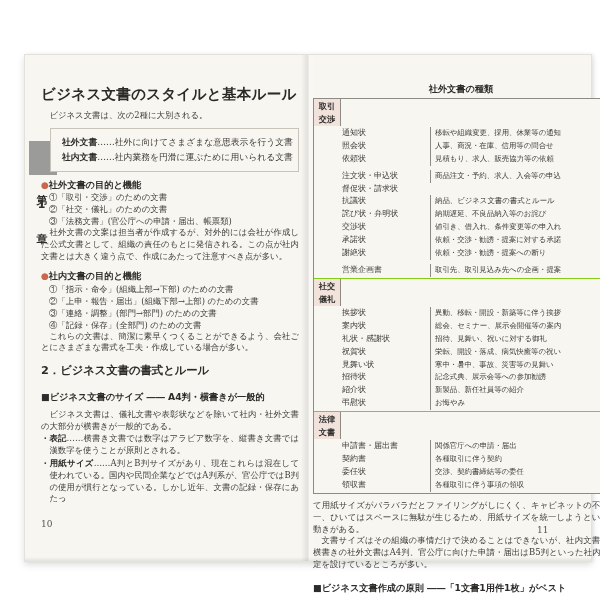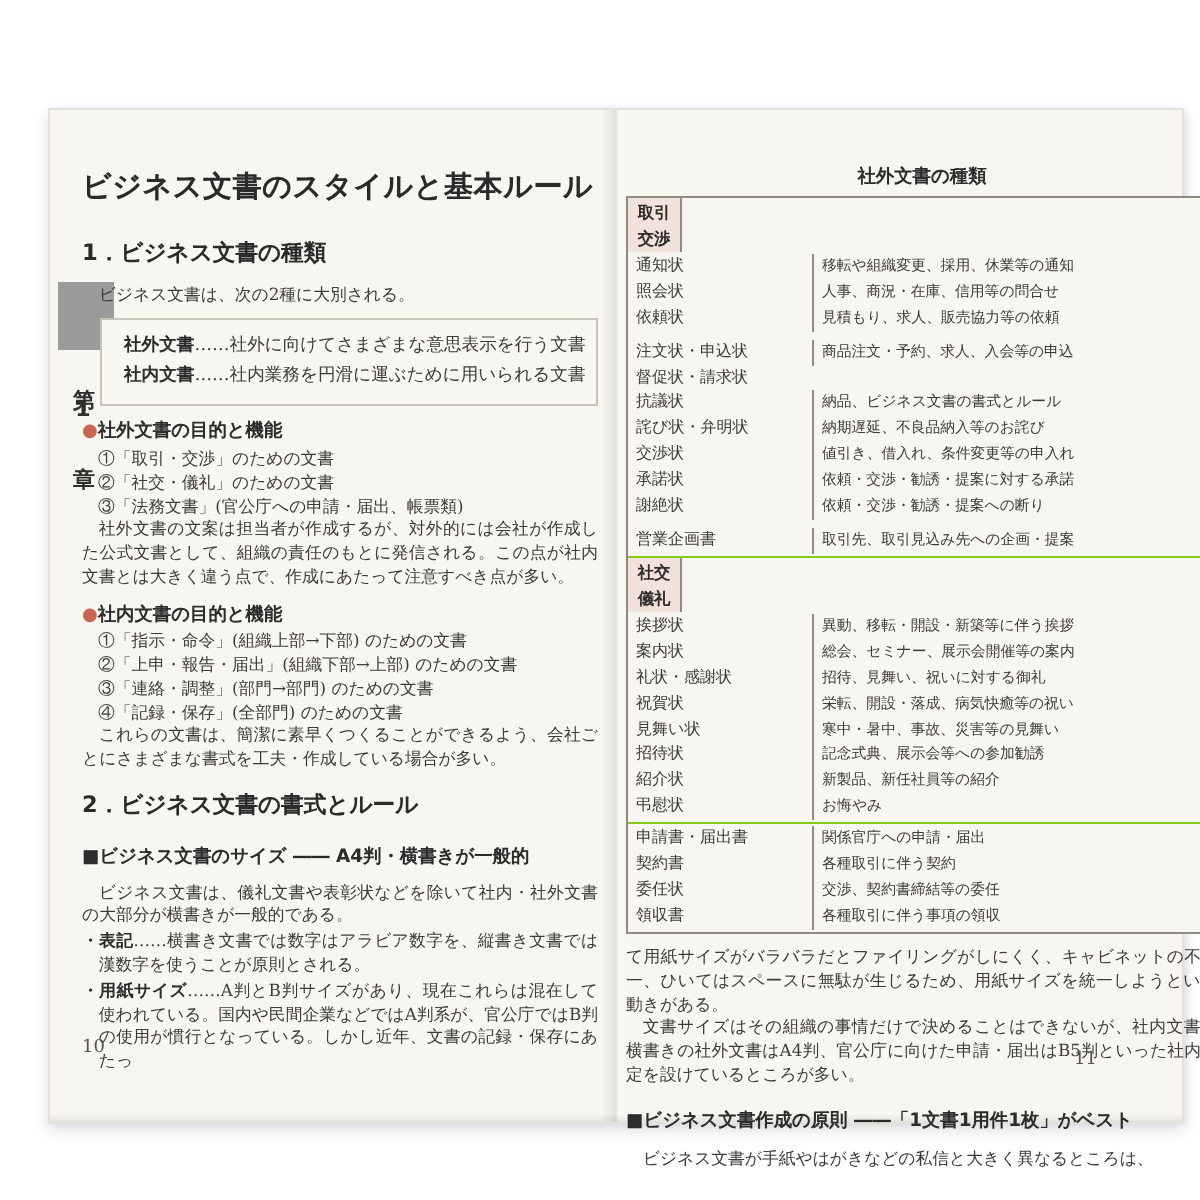--- a/index.html
+++ b/index.html
@@ -88,21 +88,21 @@
   .tgroup + .tgroup{ border-top:1px solid #84cc16; }
   .tcat{
     width:26px;flex:0 0 26px;border-right:1px solid #8d8b84;background:#f1e3dc;
     text-align:center;font-family:"DejaVu Sans", sans-serif;font-weight:bold;
     font-size:8.2px;line-height:12.9px;color:#2d2c2a;padding-top:1px;
   }
   .tbody{ flex:1;display:flex;flex-direction:column;padding:1px 0; }
   .trow{ display:flex;line-height:12.9px; }
   .trow.gap{ margin-top:4px; }
   .ttype{
-    width:88px;flex:0 0 88px;padding-left:4px;font-size:8px;white-space:nowrap;overflow:hidden;
+    width:88px;flex:0 0 88px;padding-left:4px;font-size:8px;white-space:nowrap;overflow:hidden;margin-left:24px;
   }
   .tdesc{
     flex:1;border-left:1px solid #8d8b84;padding-left:4px;font-size:7.4px;
     white-space:nowrap;overflow:hidden;
   }
   .rpara{ text-indent:0;margin-top:6px; }
   .rpara-indent{ text-indent:1em;margin-top:0; }
   .principle-heading{
     font-family:"DejaVu Sans", sans-serif;font-weight:bold;font-size:9.2px;
     color:#2d2c2a;white-space:nowrap;margin-top:11px;
@@ -118,21 +118,20 @@
 
   <div class="tab tab-left"></div>
   <div class="vert chapter-label">第1章</div>
 
   <div class="tab tab-right"></div>
   <div class="vert side-label">ビジネス文書の基礎知識</div>
 
   <div class="left-content">
     <div class="page-title">ビジネス文書のスタイルと基本ルール</div>
 
-    <div class="sec-heading">1．ビジネス文書の種類</div>
     <div class="intro">ビジネス文書は、次の2種に大別される。</div>
 
     <div class="def-box">
       <div><span class="def-term">社外文書</span><span>……社外に向けてさまざまな意思表示を行う文書</span></div>
       <div><span class="def-term">社内文書</span><span>……社内業務を円滑に運ぶために用いられる文書</span></div>
     </div>
 
     <div class="bullet-heading"><span class="bullet-dot" style="color: rgb(201, 104, 76);">●</span><span>社外文書の目的と機能</span></div>
     <div class="num-item">①「取引・交渉」のための文書</div>
     <div class="num-item">②「社交・儀礼」のための文書</div>
@@ -247,20 +246,24 @@
               <div class="tdesc">新製品、新任社員等の紹介</div>
             </div>
           <div class="trow">
               <div class="ttype">弔慰状</div>
               <div class="tdesc">お悔やみ</div>
             </div>
         </div>
       </div>
 
       <div class="tgroup">
+        <div class="tcat">
+          <div>法律</div>
+          <div>文書</div>
+        </div>
         <div class="tbody">
           <div class="trow">
               <div class="ttype">申請書・届出書</div>
               <div class="tdesc">関係官庁への申請・届出</div>
             </div>
           <div class="trow">
               <div class="ttype">契約書</div>
               <div class="tdesc">各種取引に伴う契約</div>
             </div>
           <div class="trow">

